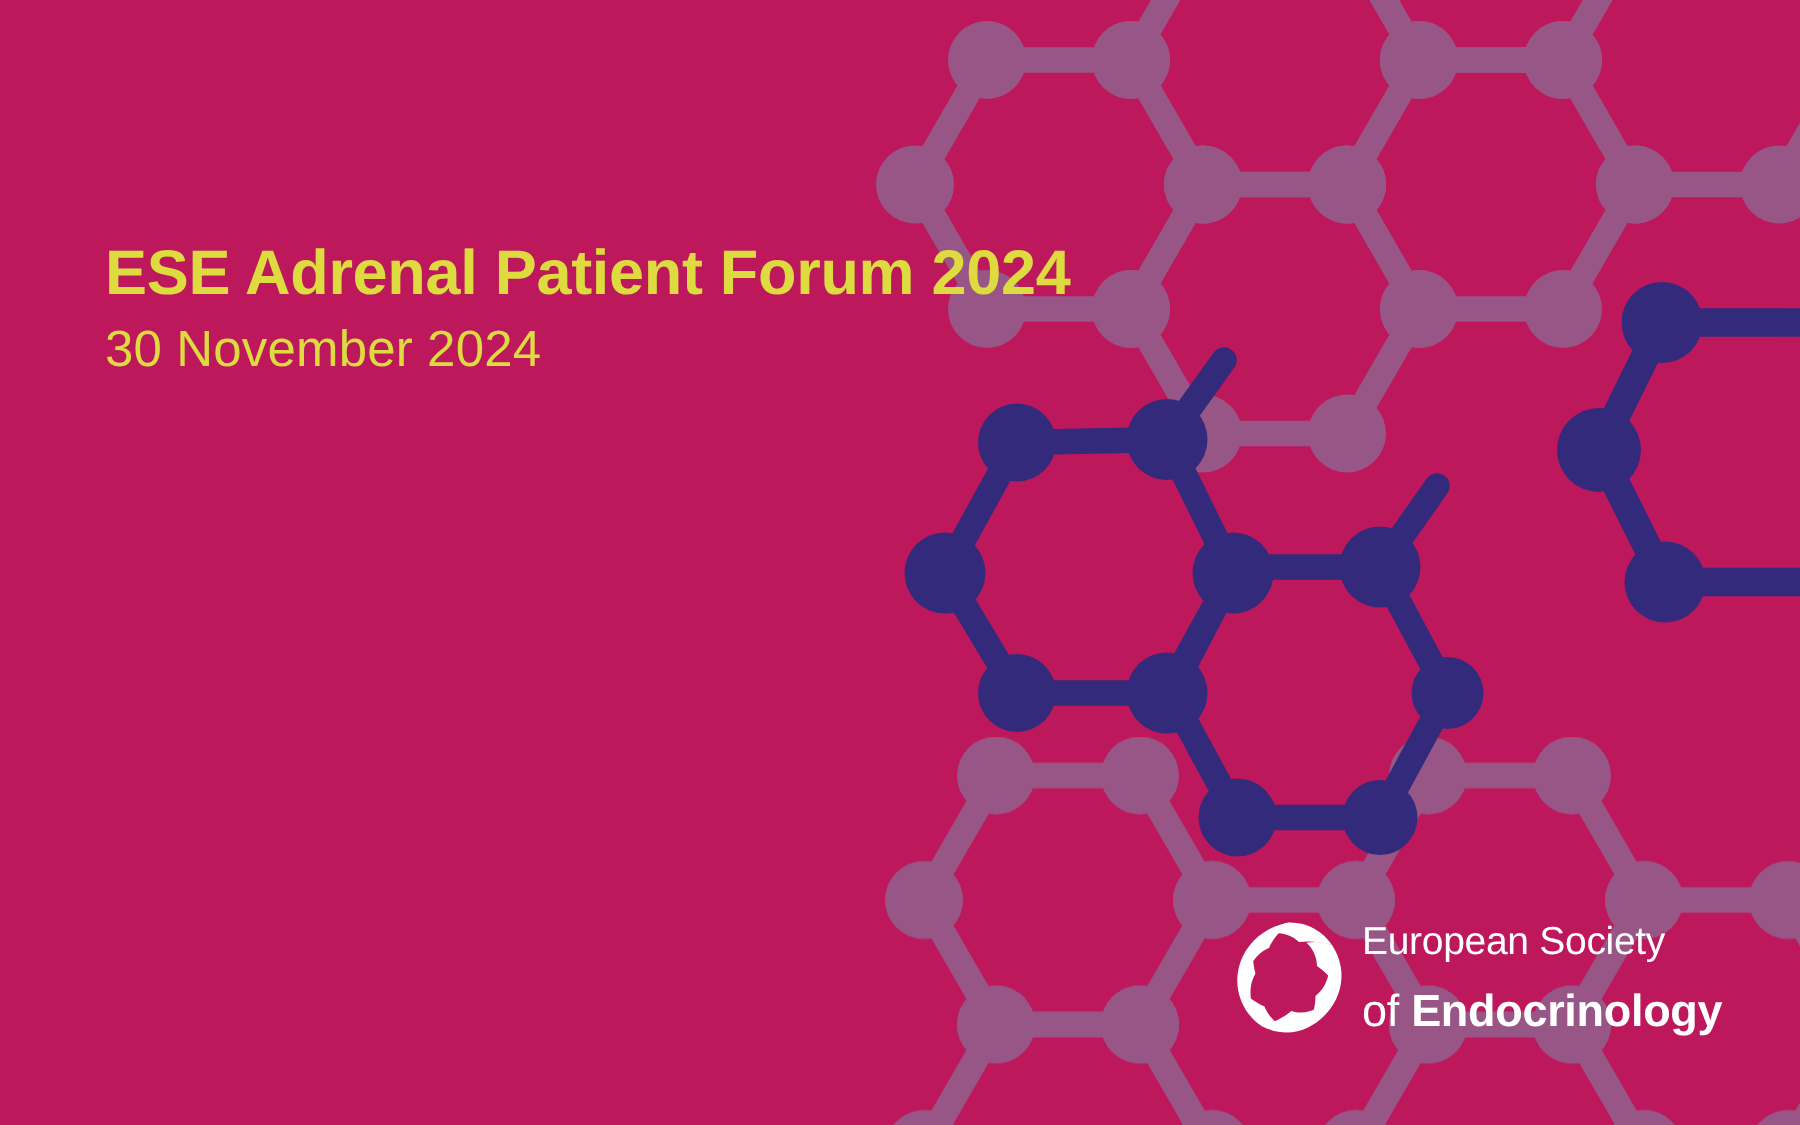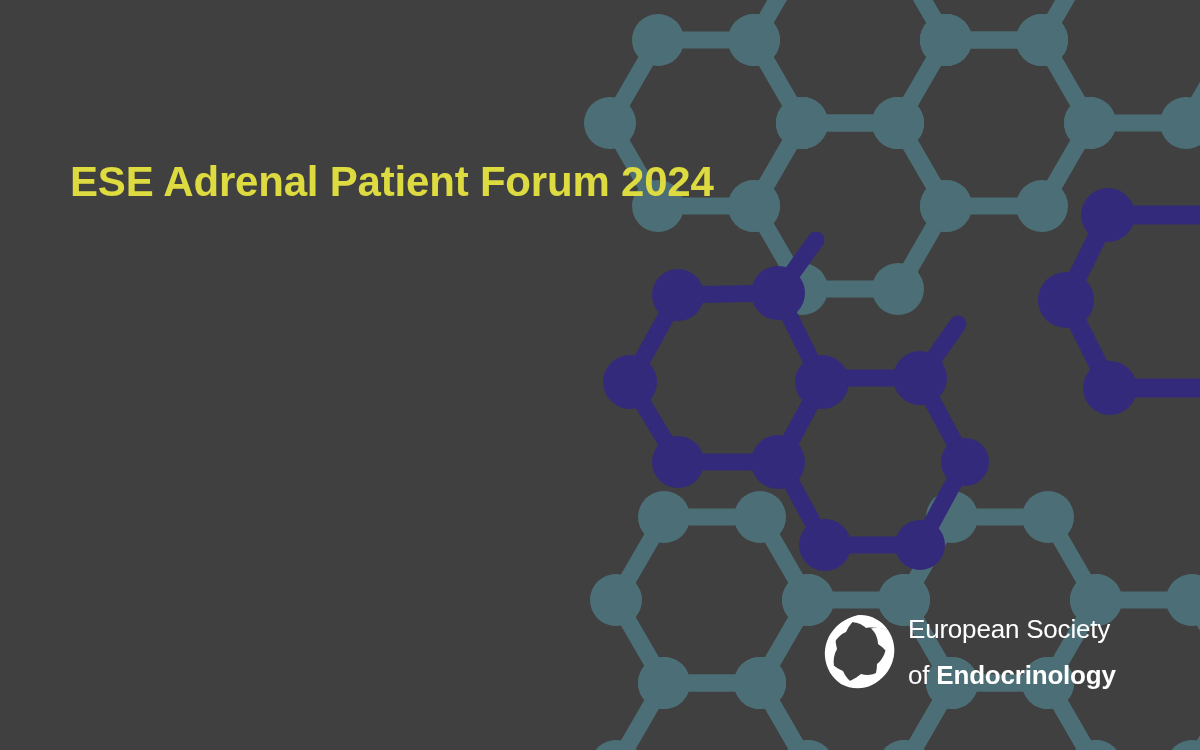--- a/index.html
+++ b/index.html
@@ -4,21 +4,21 @@
 <style>
   * { margin:0; padding:0; box-sizing:border-box; }
   html, body {
     width:1200px; height:750px;
     font-family:"Liberation Sans", sans-serif;
     overflow:hidden;
   }
   #banner {
     position:relative;
     width:1200px; height:750px;
-    background:#404040;
+    background:#be185d;
     overflow:hidden;
   }
   
   #watermark {
     position:absolute;
     left:0; top:0;
     width:1200px; height:750px;
     pointer-events:none;
   }
   
@@ -65,21 +65,21 @@
     white-space:nowrap;
   }
   #logo-line-1 {
     display:block;
     font-size:26px;
     font-weight:400;
     letter-spacing:-0.2px;
   }
   #logo-line-2 {
     display:block;
-    font-size:26px;
+    font-size:30px;
     letter-spacing:-0.2px;
     margin-top:20px;
   }
   #logo-line-2 .light { font-weight:400; }
   #logo-line-2 .bold  { font-weight:700; }
 </style>
 </head>
 <body>
 
 <div id="banner">
@@ -171,20 +171,21 @@
       <g fill="#332A7C">
         <circle cx="1108" cy="215" r="27"></circle>
         <circle cx="1066" cy="300" r="28"></circle>
         <circle cx="1110" cy="388" r="27"></circle>
       </g>
     </g>
   </svg>
 
   <div id="title-block">
     <div id="event-title">ESE Adrenal Patient Forum 2024</div>
+    <div id="event-date">30 November 2024</div>
   </div>
 
   <div id="logo-lockup">
 
     <svg id="logo-mark" viewBox="0 0 72 80">
       <g fill="#FFFFFF">
 
         <path d="M36 3 C 48 3, 58 9, 64 18 C 57 16, 49 15, 42 16
                  C 38 12, 32 10, 26 10 C 29 6, 32 3, 36 3 Z"></path>
         <path d="M64 18 C 70 27, 72 38, 69 48 C 65 42, 60 36, 54 32

